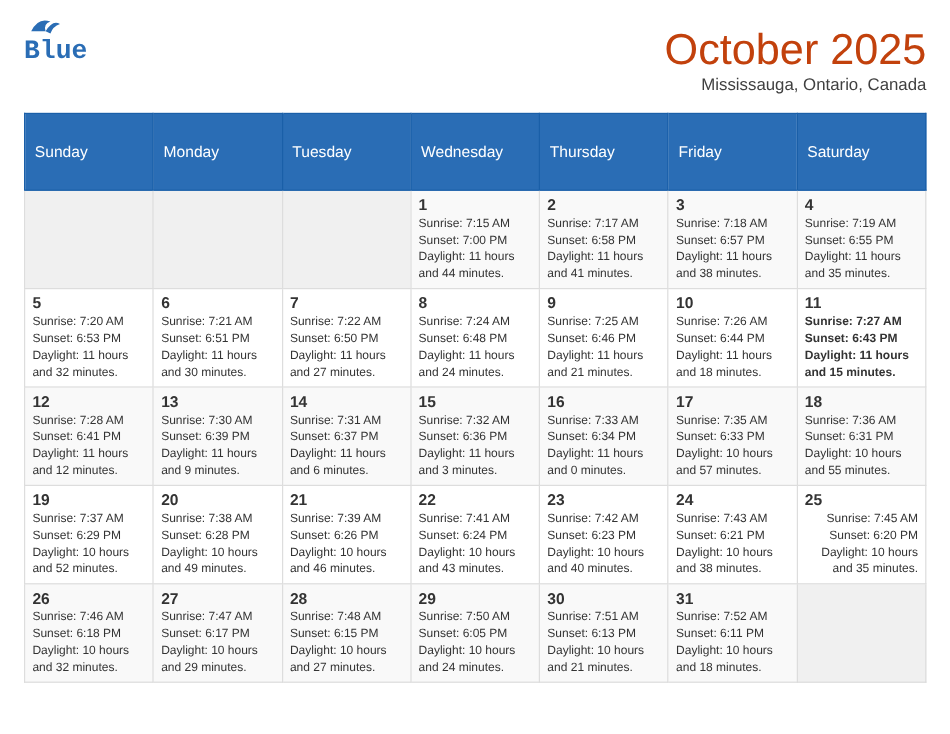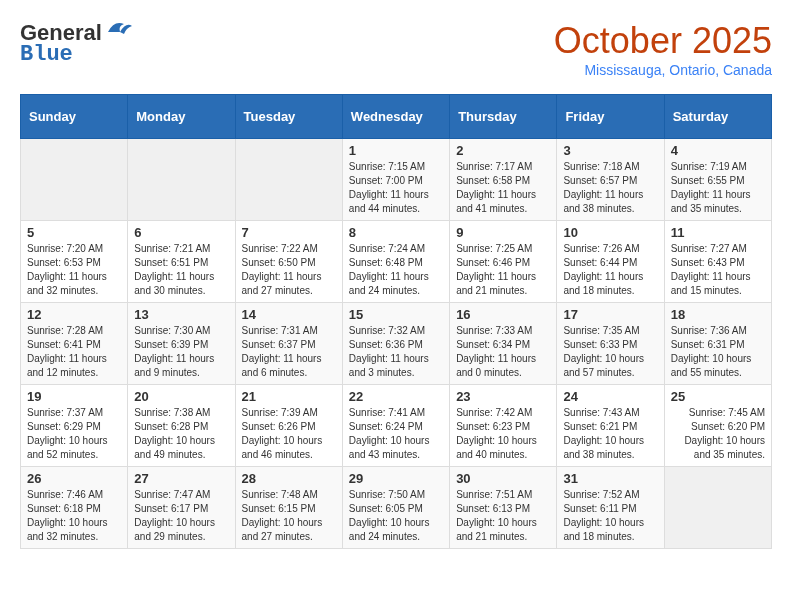--- a/index.html
+++ b/index.html
@@ -24,34 +24,34 @@
     .title-section {
       text-align: right;
     }
     .month-title {
       font-size: 36px;
       font-weight: 300;
       color: #c2410c;
     }
     .location {
       font-size: 14px;
-      color: #3b82f6;
+      color: #404040;
     }
     .calendar {
       width: 100%;
       border-collapse: collapse;
       border: 1px solid #ccc;
     }
     .calendar th {
       background: #2a6db5;
       color: #fff;
       text-align: left;
-      padding: 14px 8px;
+      padding: 24px 8px;
       font-size: 13px;
-      font-weight: bold;
+      font-weight: normal;
       border: 1px solid #1a5fa8;
     }
     .calendar td {
       vertical-align: top;
       border: 1px solid #ddd;
       padding: 4px 6px;
       width: 107px;
       min-height: 80px;
       background: #fff;
       font-size: 10.5px;
@@ -77,21 +77,20 @@
     .empty-cell {
       background: #f0f0f0 !important;
     }
   </style>
 </head>
 <body>
 
 <div class="header">
   <div class="logo">
     <div style="display:flex; align-items:center; gap:0;">
-      <span style="font-size:22px; font-weight:bold; color:#333;">General</span>
       <svg width="28" height="22" viewBox="0 0 28 22" style="margin-left:2px; margin-top:-8px;">
         <path d="M4,14 Q10,2 20,6 Q14,8 16,14" fill="#2a6db5"></path>
         <path d="M16,14 Q22,4 28,8 Q22,10 20,16" fill="#2a6db5"></path>
       </svg>
     </div>
     <span style="font-size:22px; font-weight:bold; color:#2a6db5; margin-top:-4px;font-family:Liberation Mono, monospace;">Blue</span>
   </div>
   <div class="title-section">
     <div class="month-title">October 2025</div>
     <div class="location">Mississauga, Ontario, Canada</div>
@@ -172,21 +171,21 @@
 Daylight: 11 hours and 21 minutes.</div>
         </td>
         <td>
           <span class="day-num">10</span>
           <div class="day-info" style="white-space: pre-line;">Sunrise: 7:26 AM
 Sunset: 6:44 PM
 Daylight: 11 hours and 18 minutes.</div>
         </td>
         <td>
           <span class="day-num">11</span>
-          <div class="day-info" style="white-space: pre-line;">Sunrise: 7:27 AM
+          <div class="day-info" style="white-space: pre-line; font-weight: bold;">Sunrise: 7:27 AM
 Sunset: 6:43 PM
 Daylight: 11 hours and 15 minutes.</div>
         </td>
       </tr>
       <tr>
         <td>
           <span class="day-num">12</span>
           <div class="day-info" style="white-space: pre-line;">Sunrise: 7:28 AM
 Sunset: 6:41 PM
 Daylight: 11 hours and 12 minutes.</div>

